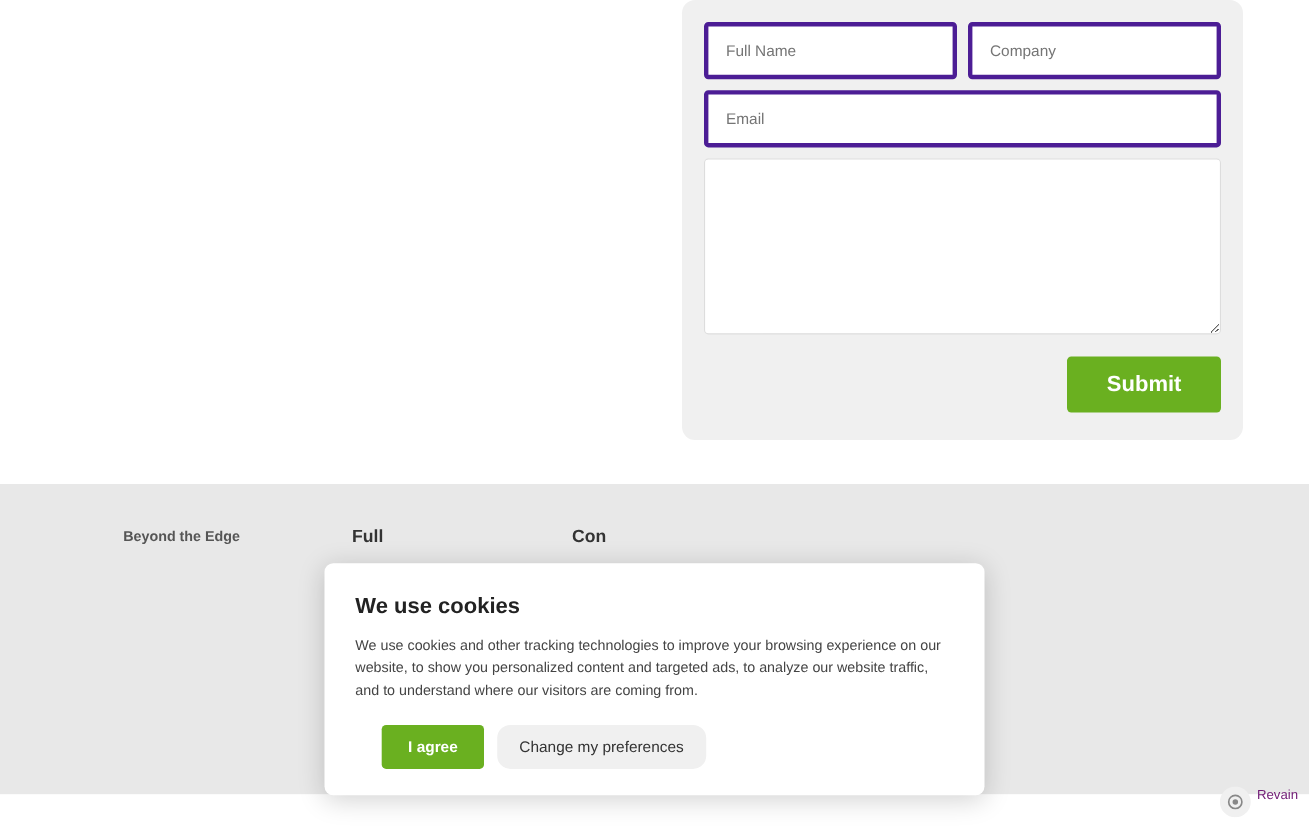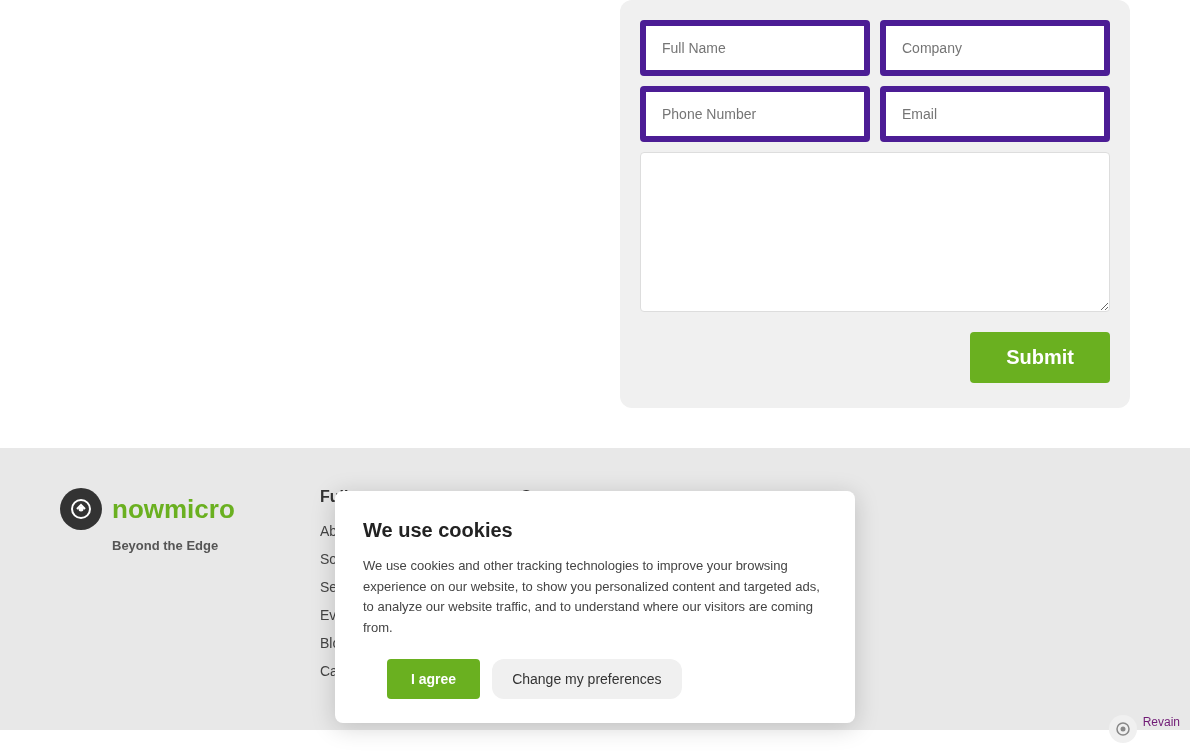--- a/index.html
+++ b/index.html
@@ -25,21 +25,21 @@
 
     .form-row {
       display: flex;
       gap: 10px;
       margin-bottom: 10px;
     }
 
     .form-input {
       flex: 1;
       padding: 14px 16px;
-      border: 6px solid #4c1d95;
+      border: 4px solid #4c1d95;
       border-radius: 4px;
       background: #fff;
       font-size: 14px;
       color: #999;
       outline: none;
     }
 
     .form-textarea {
       width: 100%;
       height: 160px;
@@ -175,21 +175,21 @@
       top: 0; left: 0; right: 0; bottom: 0;
       z-index: 100;
       pointer-events: none;
     }
 
     .cookie-banner {
       position: absolute;
       bottom: 30px;
       left: 50%;
       transform: translateX(-50%);
-      width: 520px;
+      width: 600px;
       background: #fff;
       border-radius: 8px;
       box-shadow: 0 4px 24px rgba(0,0,0,0.18);
       padding: 28px 28px 24px 28px;
       pointer-events: all;
     }
 
     .cookie-title {
       font-size: 20px;
       font-weight: bold;
@@ -257,45 +257,32 @@
 </head>
 <body>
 
 <div class="top-section">
   <div class="form-card">
     <div class="form-row">
       <input class="form-input" type="text" placeholder="Full Name" style="">
       <input class="form-input" type="text" placeholder="Company" style="">
     </div>
     <div class="form-row">
-      <input class="form-input" type="text" placeholder="Phone Number" style="">
       <input class="form-input" type="email" placeholder="Email" style="">
     </div>
     <textarea class="form-textarea" style=""></textarea>
     <div class="submit-row">
       <button class="submit-btn">Submit</button>
     </div>
   </div>
 </div>
 
 <div class="footer">
 
   <div class="footer-logo">
-    <div class="logo-container">
-      <div class="logo-icon">
-        <svg width="22" height="22" viewBox="0 0 22 22" fill="none">
-          <circle cx="11" cy="11" r="9" stroke="white" stroke-width="2"></circle>
-          <path d="M7 11 L11 7 L15 11" stroke="white" stroke-width="2" fill="none"></path>
-          <circle cx="11" cy="11" r="2.5" fill="white"></circle>
-        </svg>
-      </div>
-      <div class="logo-text">
-        <span>now</span><span style="color:#6ab020">micro</span>
-      </div>
-    </div>
     <div class="logo-tagline">Beyond the Edge</div>
   </div>
 
   <div class="footer-menu">
     <div class="footer-section-title">Full</div>
     <ul>
       <li>
         <a href="#">About Us</a>
       </li>
       <li>

